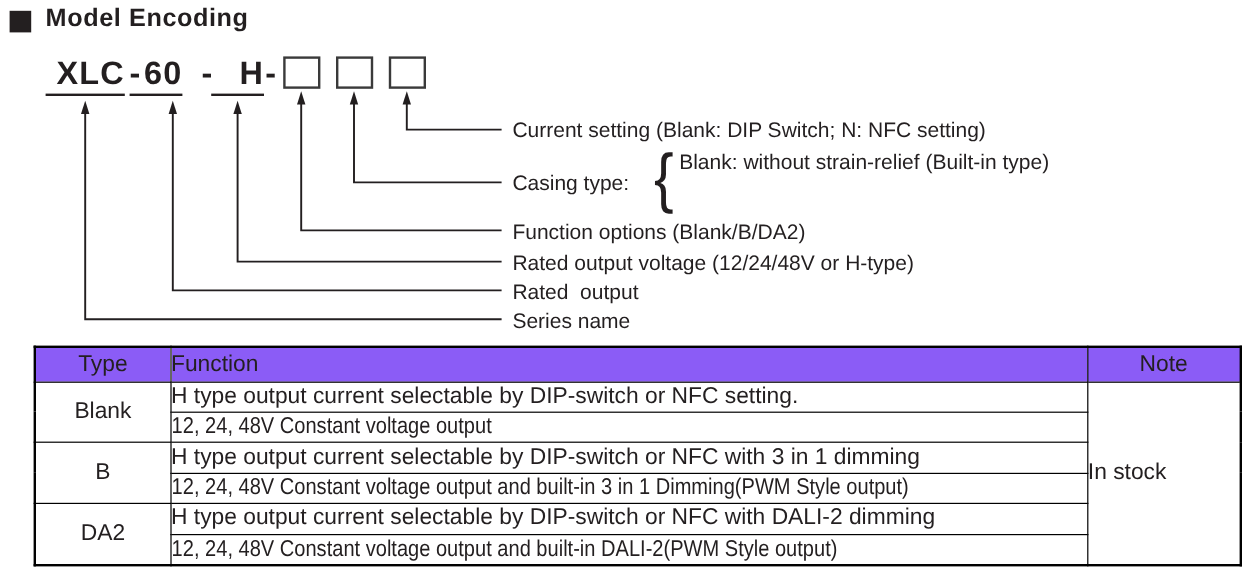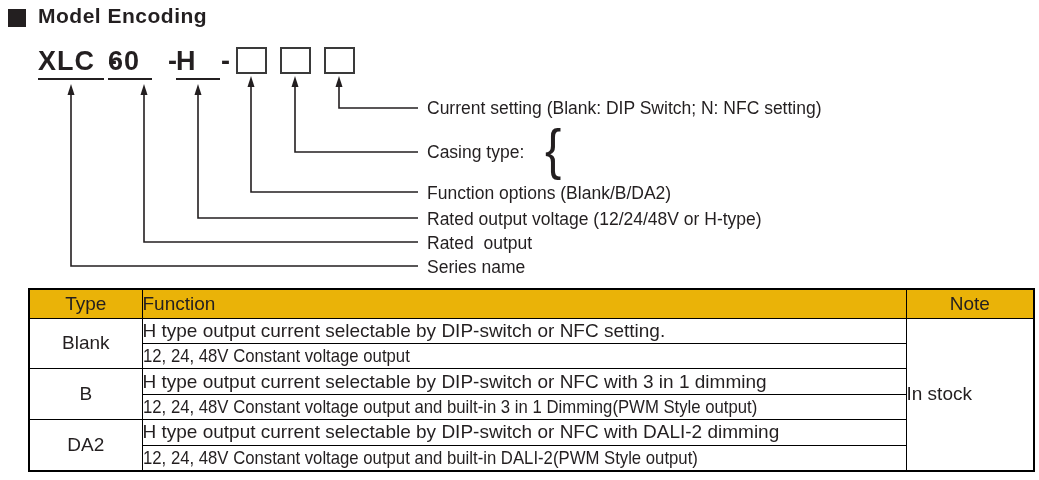--- a/index.html
+++ b/index.html
@@ -16,21 +16,21 @@
   }
 
   
   .sec-title { position: absolute; left: 8px; top: 4px; display: flex; align-items: center; }
   .sec-bullet { width: 18px; height: 18px; background: #231f20; margin-top: 4px; }
   .sec-text { margin-left: 12px; font-size: 21px; font-weight: bold; letter-spacing: 0.5px; }
 
   
   .seg {
     position: absolute; top: 46px; height: 34px;
-    font-size: 27px; font-weight: bold; text-align: left;
+    font-size: 27px; font-weight: bold; text-align: right;
     border-bottom: 2px solid #231f20; line-height: 30px; letter-spacing: 1px;
   }
   .dash { position: absolute; top: 46px; font-size: 27px; font-weight: bold; line-height: 30px; }
   .code-box {
     position: absolute; top: 47px; width: 31px; height: 27px;
     border: 2px solid #3a3a3a; background: #fff;
   }
 
   
   #connectors { position: absolute; left: 0; top: 0; width: 1039px; height: 480px; pointer-events: none; }
@@ -52,21 +52,21 @@
   table.spec {
     position: absolute; left: 28px; top: 288px;
     width: 1005px; height: 184px;
     border-collapse: collapse; table-layout: fixed;
     font-size: 19px; color: #231f20;
   }
   table.spec td, table.spec th {
     border: 1.6px solid #000; padding: 0; overflow: hidden;
   }
   table.spec { border: 2px solid #000; }
-  tr.hdr th { background: #eab308; font-weight: normal; height: 29px; }
+  tr.hdr th { background: #8b5cf6; font-weight: normal; height: 29px; }
   th.h-type, th.h-note { text-align: center; }
   th.h-func { text-align: left; padding-left: 9px; }
   td.cell-type { text-align: center; }
   td.cell-func { text-align: left; padding-left: 8px; white-space: nowrap; }
   td.cell-note { text-align: left; }
   .cond { display: inline-block; transform: scaleX(0.88); transform-origin: left center; white-space: nowrap; }
 </style>
 </head>
 <body>
 
@@ -104,20 +104,21 @@
     <polygon points="144,84 140.5,95 147.5,95"></polygon>
     <polyline points="144,93 144,242 418,242"></polyline>
 
     <polygon points="71,84 67.5,95 74.5,95"></polygon>
     <polyline points="71,93 71,266 418,266"></polyline>
   </svg>
 
   <div class="callout" style="top:98px;">Current setting (Blank: DIP Switch; N: NFC setting)</div>
   <div class="callout" style="top:142px;">Casing type:</div>
   <div class="brace">{</div>
+  <div class="casing-opt" style="top:125px;">Blank: without strain-relief (Built-in type)</div>
   <div class="callout" style="top:183px;">Function options (Blank/B/DA2)</div>
   <div class="callout" style="top:209px;">Rated output voltage (12/24/48V or H-type)</div>
   <div class="callout" style="top:233px;">Rated  output</div>
   <div class="callout" style="top:257px;">Series name</div>
 
   <table class="spec">
     <colgroup>
       <col style="width:113px;">
       <col style="width:764px;">
       <col style="width:128px;">

